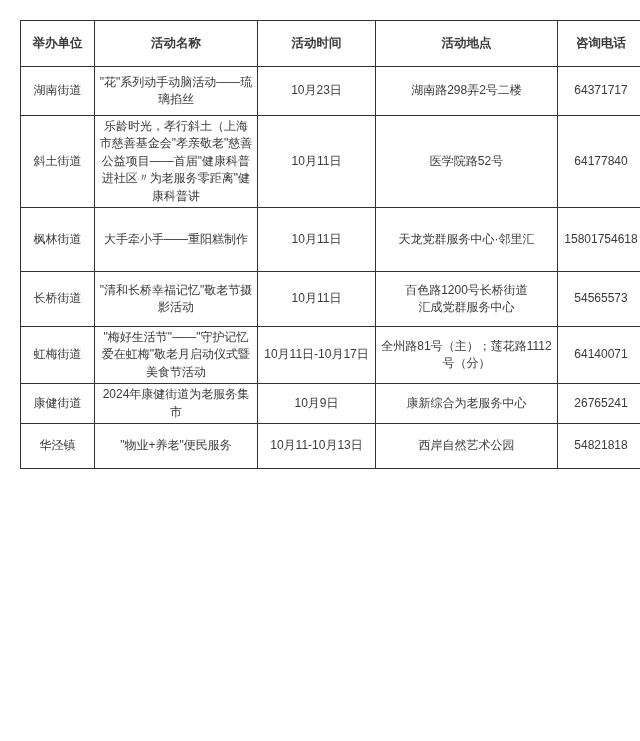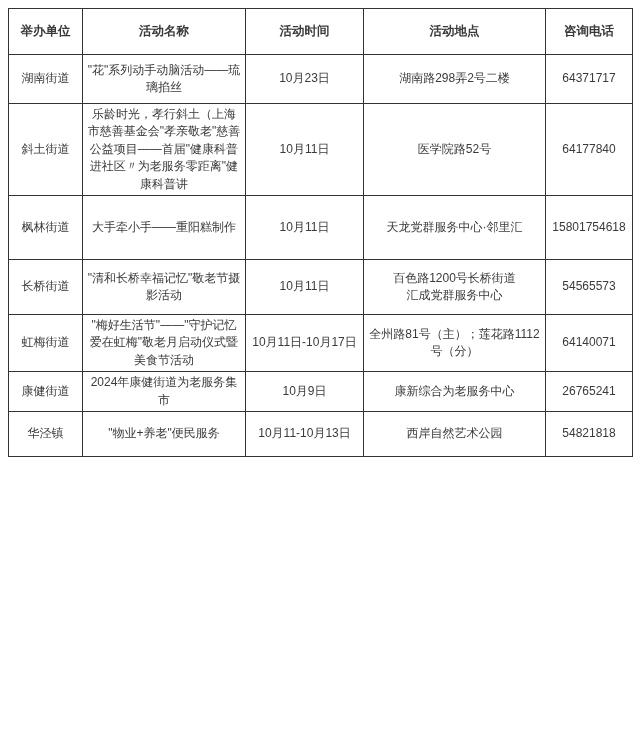--- a/index.html
+++ b/index.html
@@ -5,21 +5,21 @@
   html, body {
     margin: 0;
     padding: 0;
     background: #ffffff;
     font-family: "Liberation Sans", "DejaVu Sans", sans-serif;
   }
   .page {
     width: 640px;
     height: 741px;
     box-sizing: border-box;
-    padding: 8px;
+    padding: 20px;
     background: #ffffff;
   }
   table.activity-table {
     border-collapse: collapse;
     table-layout: fixed;
     width: 624px;
     color: #3a3a3a;
   }
   table.activity-table th,
   table.activity-table td {

